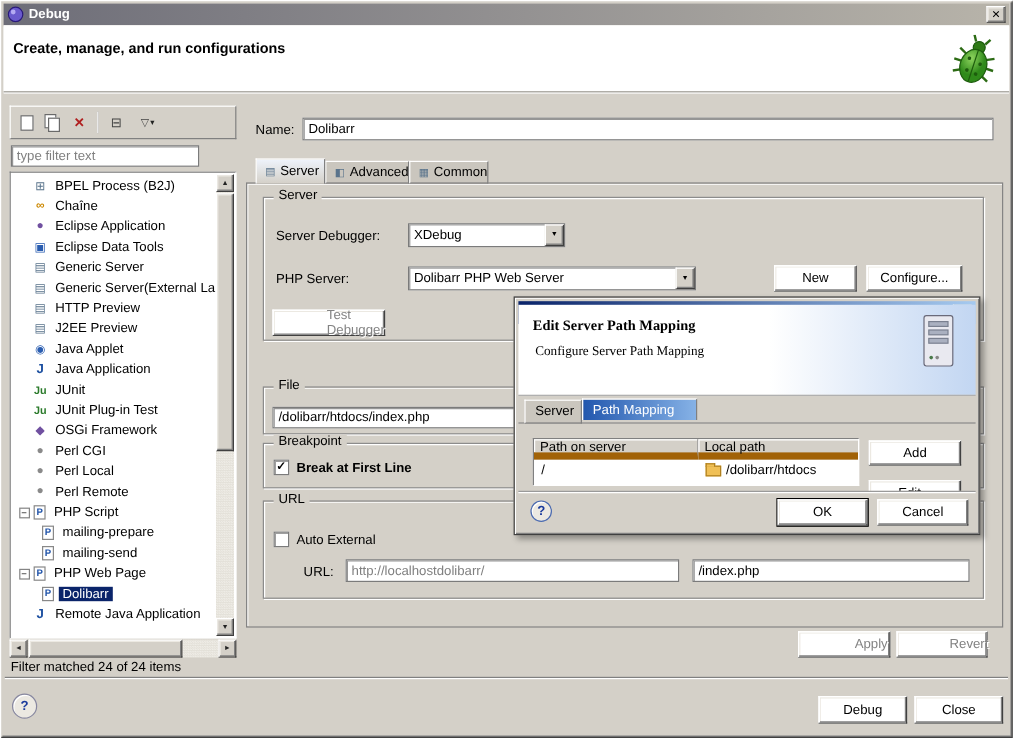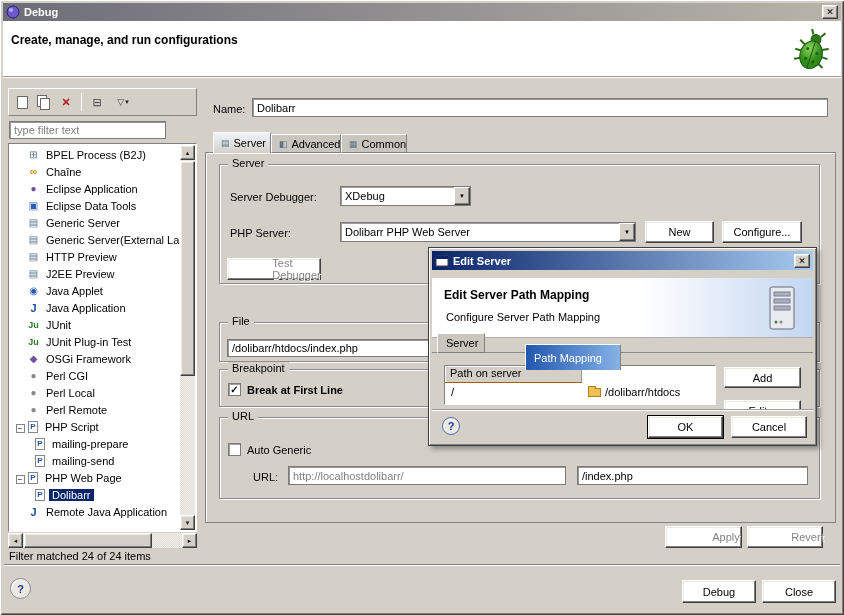--- a/index.html
+++ b/index.html
@@ -93,32 +93,32 @@
   .helpbtn { position:absolute; width:21px; height:21px; border-radius:50%; background:#ece9e2;
     border:1px solid #8888a0; color:#1a3a9c; font-weight:bold; display:flex; align-items:center; justify-content:center;
     box-shadow: inset 1px 1px 0 #fff; }
   
   .dialog { position:absolute; left:428px; top:247px; width:389px; height:199px; background:#d4d0c8;
     border:1px solid #404040; box-shadow: inset 1px 1px 0 #ffffff, inset -1px -1px 0 #808080, 3px 3px 5px rgba(0,0,0,.35);
     z-index:10; }
   .dtitle { position:absolute; left:3px; top:3px; right:3px; height:19px;
     background:linear-gradient(90deg,#0a246a,#a6caf0); display:flex; align-items:center; padding:0 3px; }
   .dtitle .ttext { color:#fff; font-weight:bold; flex:1; margin-left:4px; }
-  .dheader { position:absolute; left:3px; top:30px; right:3px; height:60px;
-    background:linear-gradient(90deg,#ffffff 55%,#c2d6f2); border-bottom:1px solid #b0b0b0; }
+  .dheader { position:absolute; left:3px; top:6px; right:3px; height:76px;
+    background:linear-gradient(90deg,#ffffff 55%,#c2d6f2); border-bottom:1px solid #b0b0b0;font-family:Liberation Serif, serif; }
   .dh-title { position:absolute; left:12px; top:10px; font-weight:bold; font-size:12px; }
   .dh-sub { position:absolute; left:14px; top:33px; }
   .server-art { position:absolute; right:14px; top:6px; }
   .dtab { position:absolute; height:20px; top:85px; background:#cac6be; border:1px solid; border-color:#fff #808080 #808080 #fff;
     display:flex; align-items:center; padding:0 8px; z-index:1; }
-  .dtab.active { top:96px; height:26px; background:linear-gradient(90deg,#2257ae,#86b2e6); color:#fff; border-bottom:none; z-index:3;margin-left:40px; }
+  .dtab.active { top:84px; height:18px; background:linear-gradient(90deg,#2257ae,#86b2e6); color:#fff; border-bottom:none; z-index:3; }
   .dtabline { position:absolute; left:3px; right:3px; top:104px; height:1px; background:#8a8a8a; z-index:0; }
   .dtable { position:absolute; left:15px; top:117px; width:272px; height:40px; background:#fff;
     border:1px solid; border-color:#808080 #fff #fff #808080; }
-  .th { position:absolute; top:0; height:17px; background:#d4d0c8; border-right:1px solid #9a9a9a; border-bottom:1px solid #a16207;
+  .th { position:absolute; top:0; height:17px; background:#d4d0c8; border-right:1px solid #9a9a9a; border-bottom:6px solid #a16207;
     box-shadow: inset 1px 1px 0 #fff; padding:1px 5px; }
   .td { position:absolute; top:17px; height:18px; padding:2px 6px; display:flex; align-items:center; white-space:nowrap; overflow:hidden; }
   .folder { display:inline-block; width:13px; height:9px; background:#f0c056; border:1px solid #b08020;
     position:relative; margin-right:4px; flex:0 0 13px; }
   .folder::before { content:""; position:absolute; left:-1px; top:-3px; width:6px; height:2px;
     background:#f0c056; border:1px solid #b08020; border-bottom:none; }
   .dfooter { position:absolute; left:3px; right:3px; top:161px; bottom:3px; background:#d4d0c8;
     border-top:1px solid #9a9a9a; box-shadow: inset 0 1px 0 #fff; z-index:5; }
   .dlgbtn { z-index:4; }
 </style>
@@ -332,21 +332,21 @@
 
   <div class="group" style="left:219px;top:164px;width:601px;height:120px">
     <span class="glabel">Server</span>
   </div>
   <span class="lbl" style="left:230px;top:191px">Server Debugger:</span>
   <div class="combo" style="left:340px;top:186px;width:131px;height:20px">
     <span class="cval">XDebug</span>
     <span class="cbtn">▼</span>
   </div>
   <span class="lbl" style="left:230px;top:227px">PHP Server:</span>
-  <div class="combo" style="left:340px;top:222px;width:296px;height:20px">
+  <div class="combo" style="left:340px;top:222px;width:240px;height:20px">
     <span class="cval">Dolibarr PHP Web Server</span>
     <span class="cbtn">▼</span>
   </div>
   <div class="btn" style="left:645px;top:221px;width:69px;height:22px">New</div>
   <div class="btn" style="left:722px;top:221px;width:80px;height:22px">Configure...</div>
   <div class="btn disabled" style="left:227px;top:258px;width:94px;height:22px">Test Debugger</div>
 
   <div class="group" style="left:219px;top:322px;width:601px;height:40px">
     <span class="glabel">File</span>
   </div>
@@ -355,21 +355,21 @@
   <div class="group" style="left:219px;top:369px;width:601px;height:38px">
     <span class="glabel">Breakpoint</span>
   </div>
   <span class="cb" style="left:228px;top:383px"><span>✓</span></span>
   <span class="lbl b" style="left:247px;top:384px">Break at First Line</span>
 
   <div class="group" style="left:219px;top:417px;width:601px;height:82px">
     <span class="glabel">URL</span>
   </div>
   <span class="cb" style="left:228px;top:443px"></span>
-  <span class="lbl" style="left:247px;top:444px">Auto Generic</span>
+  <span class="lbl" style="left:247px;top:444px">Auto External</span>
   <span class="lbl" style="left:253px;top:471px">URL:</span>
   <input class="txt hint" style="left: 288px; top: 466px; width: 278px; height: 19px;" value="http://localhostdolibarr/">
   <input class="txt" style="left: 577px; top: 466px; width: 231px; height: 19px;" value="/index.php">
 
   <div class="btn disabled" style="left:665px;top:526px;width:77px;height:22px">Apply</div>
   <div class="btn disabled" style="left:747px;top:526px;width:76px;height:22px">Revert</div>
 
   <div class="sep"></div>
   <div class="helpbtn" style="left:10px;top:578px">?</div>
   <div class="btn" style="left:682px;top:580px;width:74px;height:23px">Debug</div>
@@ -399,20 +399,21 @@
     <div class="dtab" style="left:8px;width:48px">
       <span>Server</span>
     </div>
     <div class="dtab active" style="left:56px;width:96px">
       <span>Path Mapping</span>
     </div>
     <div class="dtabline"></div>
 
     <div class="dtable">
       <span class="th" style="left:0;width:137px">Path on server</span>
+      <span class="th" style="left:137px;width:133px;border-right:none">Local path</span>
       <span class="td" style="left:0;width:137px">
         <span>/</span>
       </span>
       <span class="td" style="left:137px;width:135px">
         <span class="folder"></span>
         <span>/dolibarr/htdocs</span>
       </span>
     </div>
     <div class="btn dlgbtn" style="left:295px;top:119px;width:77px;height:21px">Add</div>
     <div class="btn dlgbtn" style="left:295px;top:152px;width:77px;height:21px">Edit...</div>

